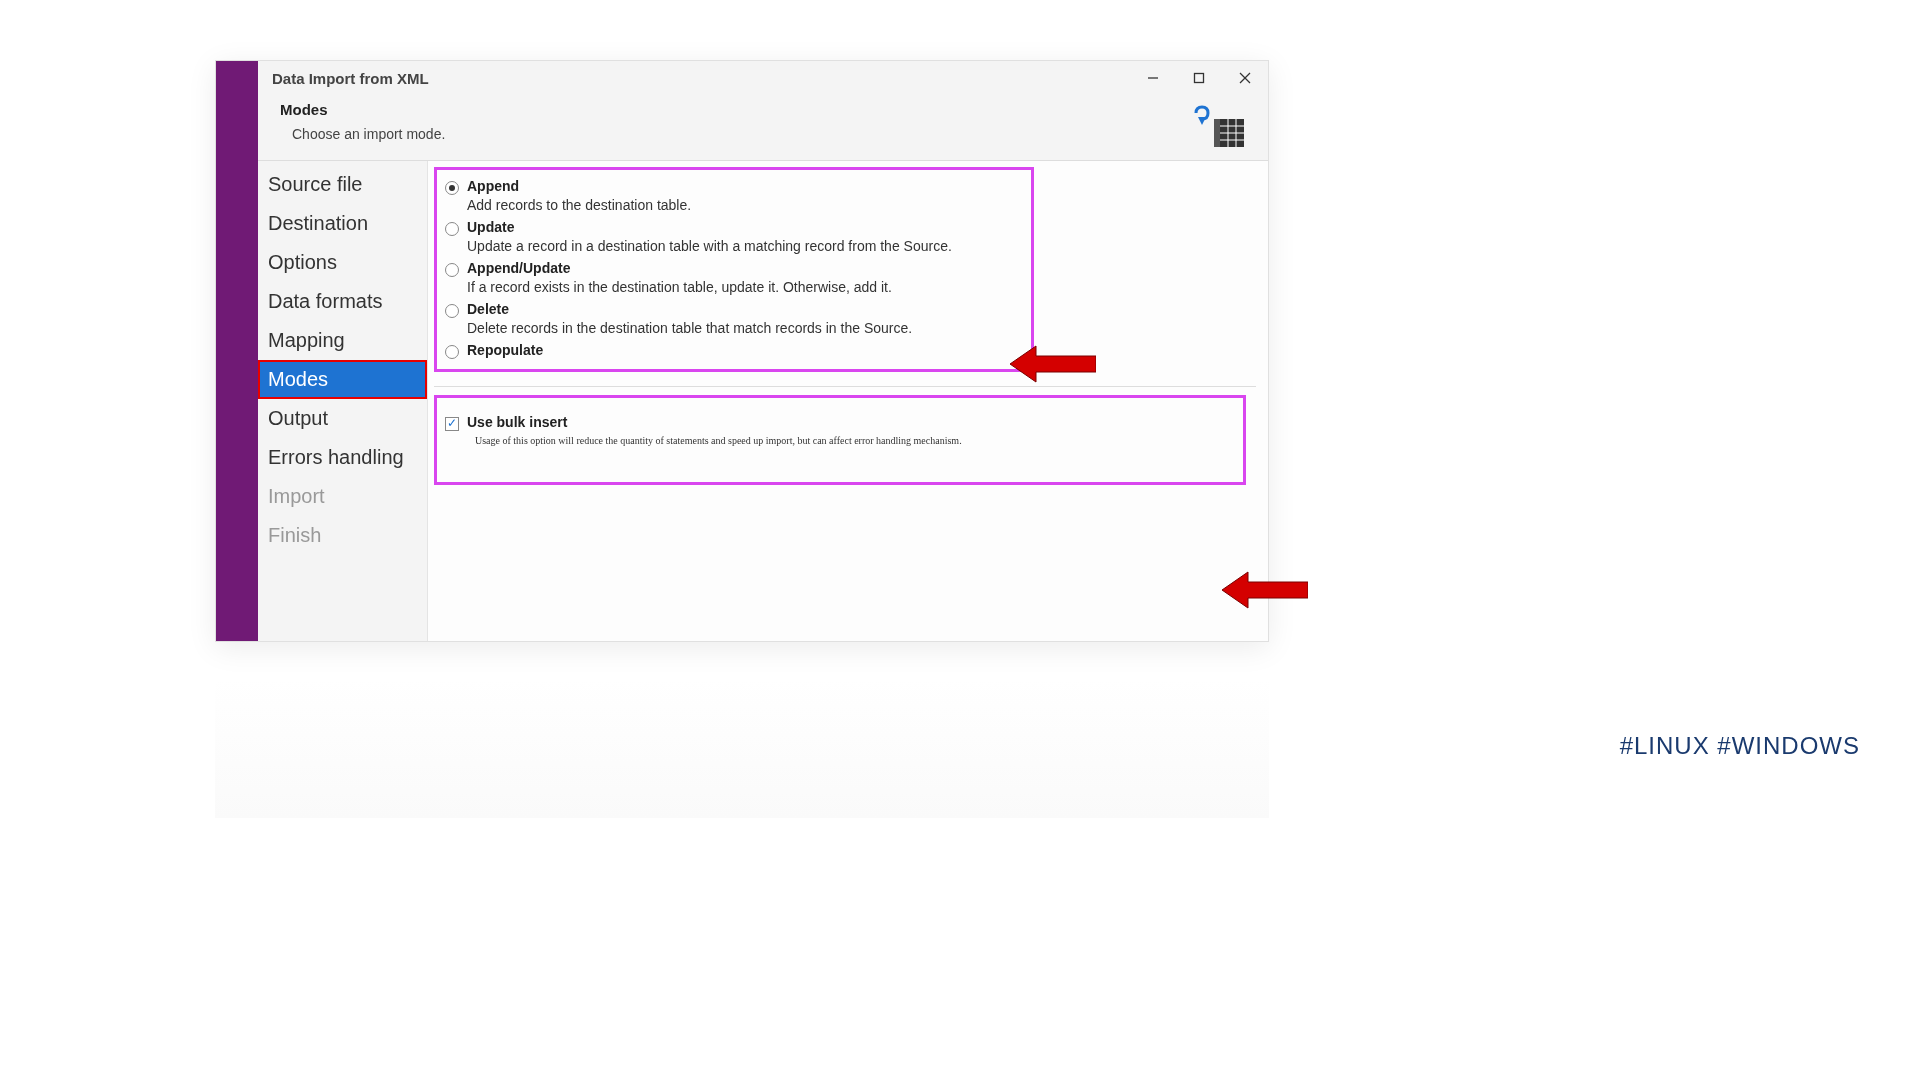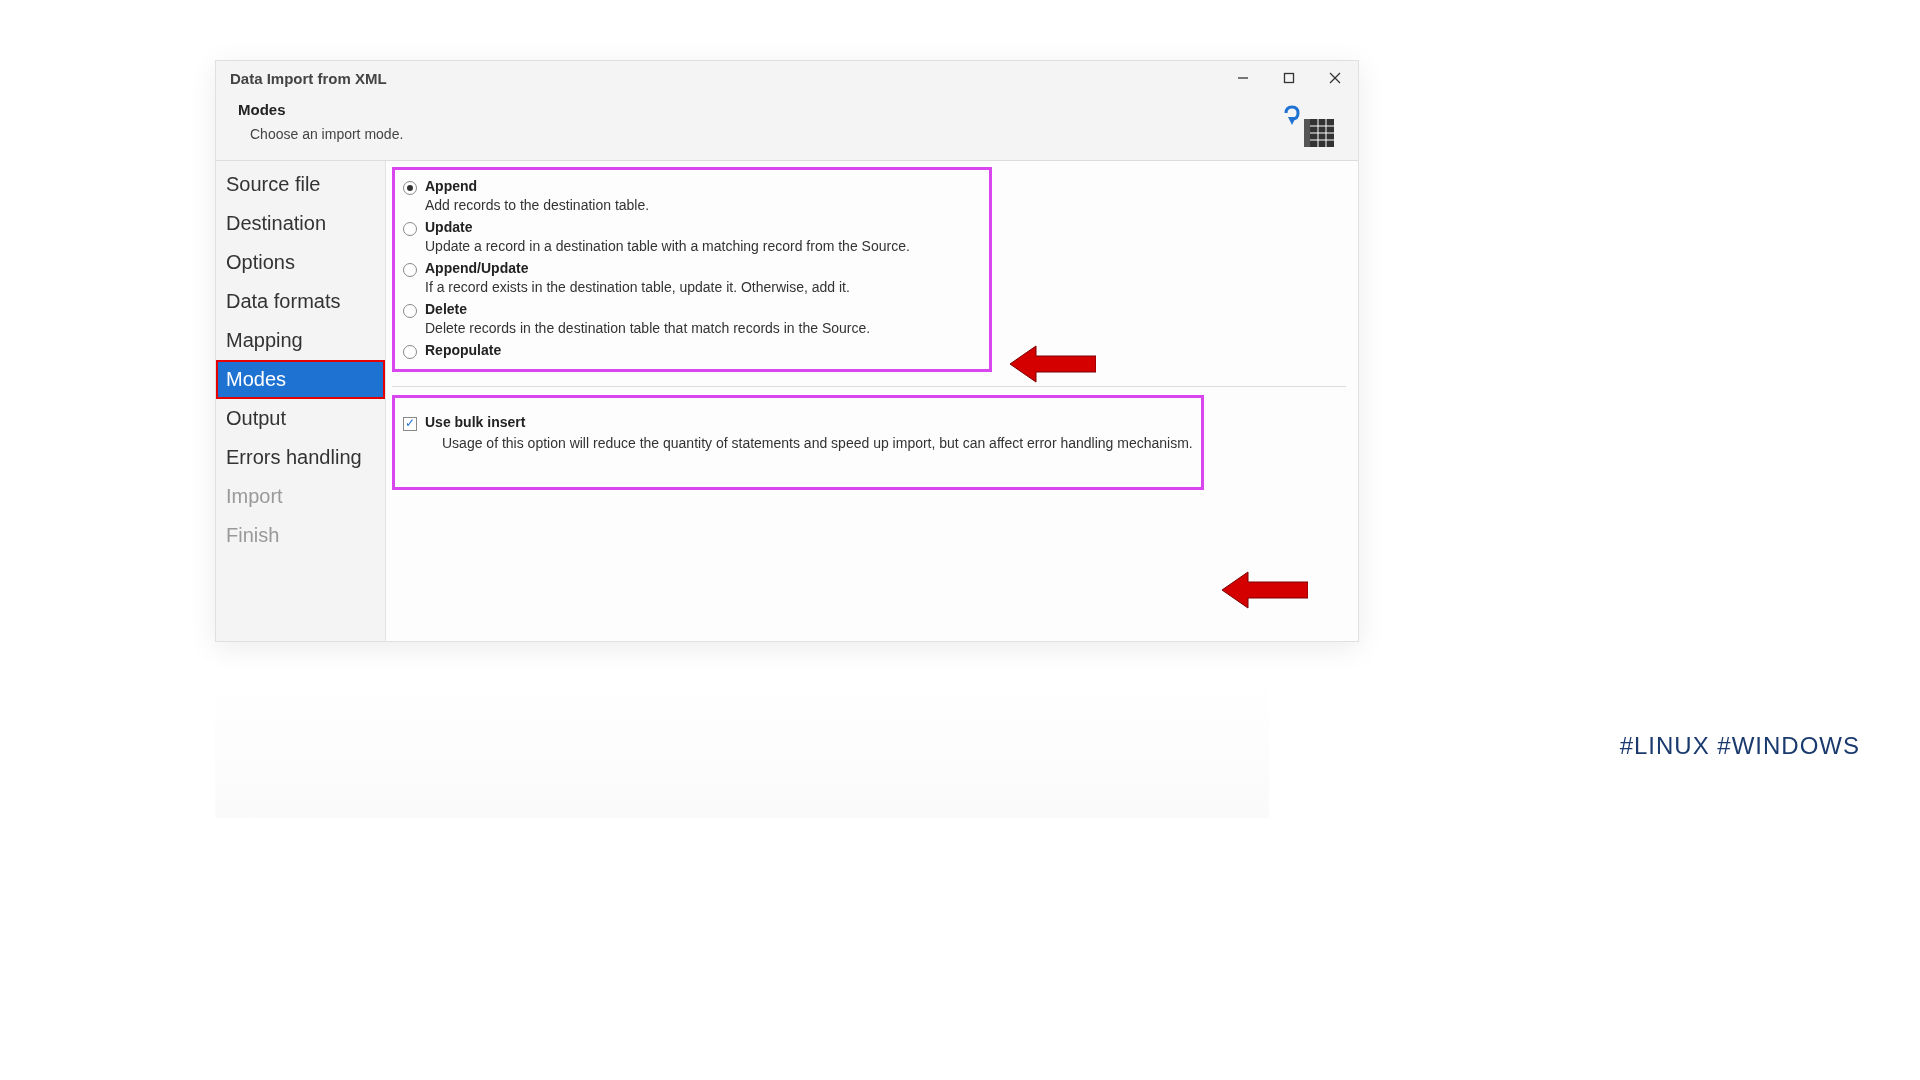--- a/index.html
+++ b/index.html
@@ -8,24 +8,25 @@
     height: 1080px;
     background: #fff;
     font-family: "Segoe UI", Tahoma, sans-serif;
     position: relative;
     overflow: hidden;
   }
   .dialog {
     position: absolute;
     left: 215px;
     top: 60px;
-    width: 1144px;
+    width: 1054px;
     background: #701a75;
     border: 1px solid #e0e0e0;
     box-shadow: 0 6px 28px rgba(0,0,0,0.08);
+    padding-left: 42px;
   }
   .titlebar {
     height: 34px;
     display: flex;
     align-items: center;
     padding-left: 14px;
     background: #f4f4f4;
   }
   .titlebar-title {
     font-size: 15px;
@@ -158,24 +159,25 @@
     color:#1e73d2;
     position:relative;
     top:-1px;
   }
   .check-label {
     font-weight:700;
     font-size:14px;
     color:#222;
   }
   .check-desc {
-    font-size:14px;
+    font-size:10px;
     color:#333;
-    margin-left:39px;
+    margin-left:30px;
     margin-top:4px;
+    font-family:Liberation Serif, serif;
   }
   .hr {
     border:none;
     border-top:1px solid #ddd;
     margin: 2px 0 8px 0;
   }
   .watermark {
     position:absolute;
     left:50%; top:50%;
     transform:translate(-50%,-50%);

